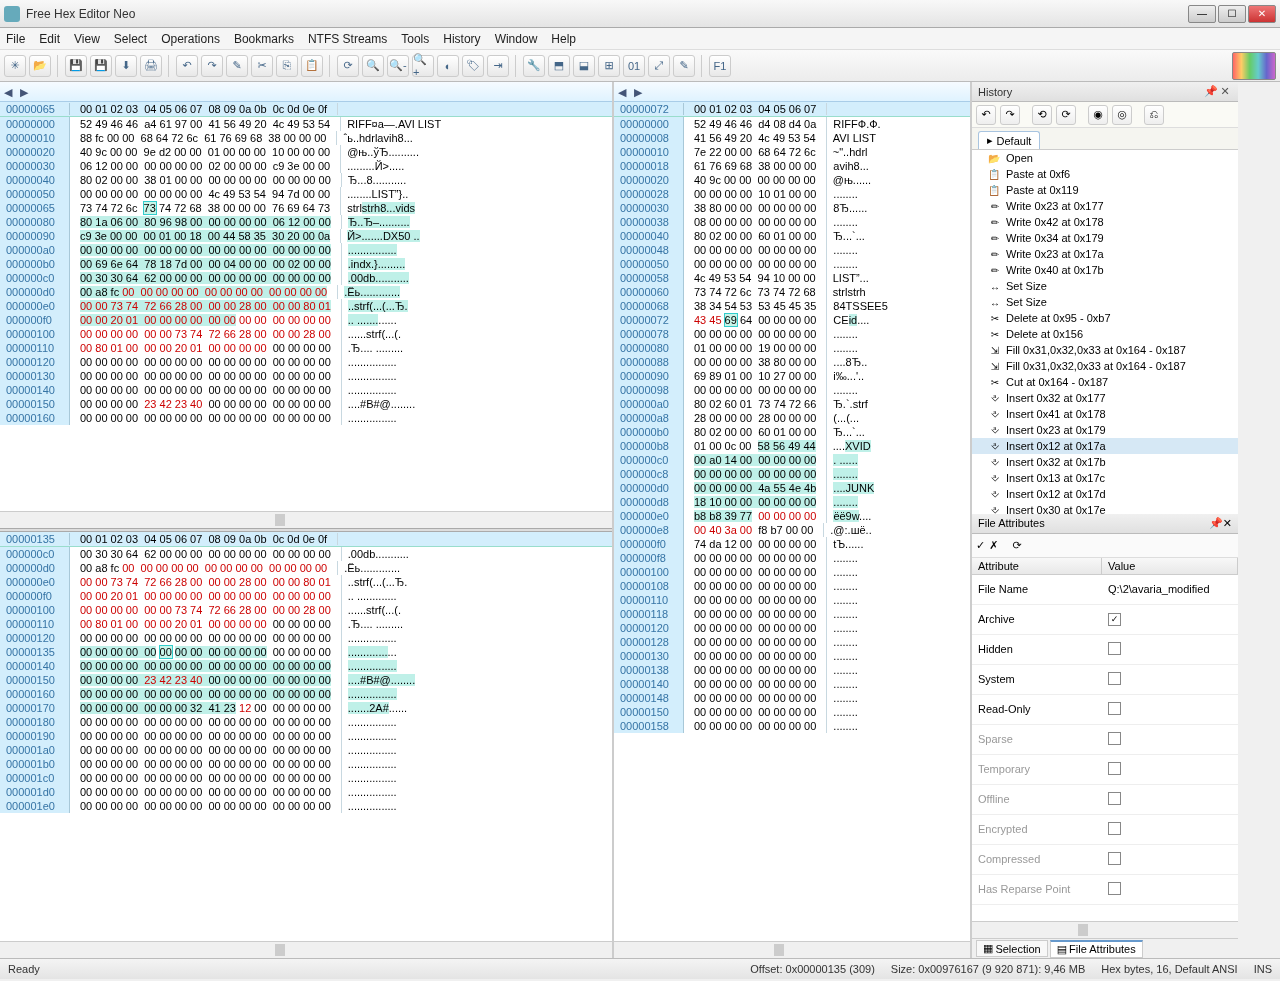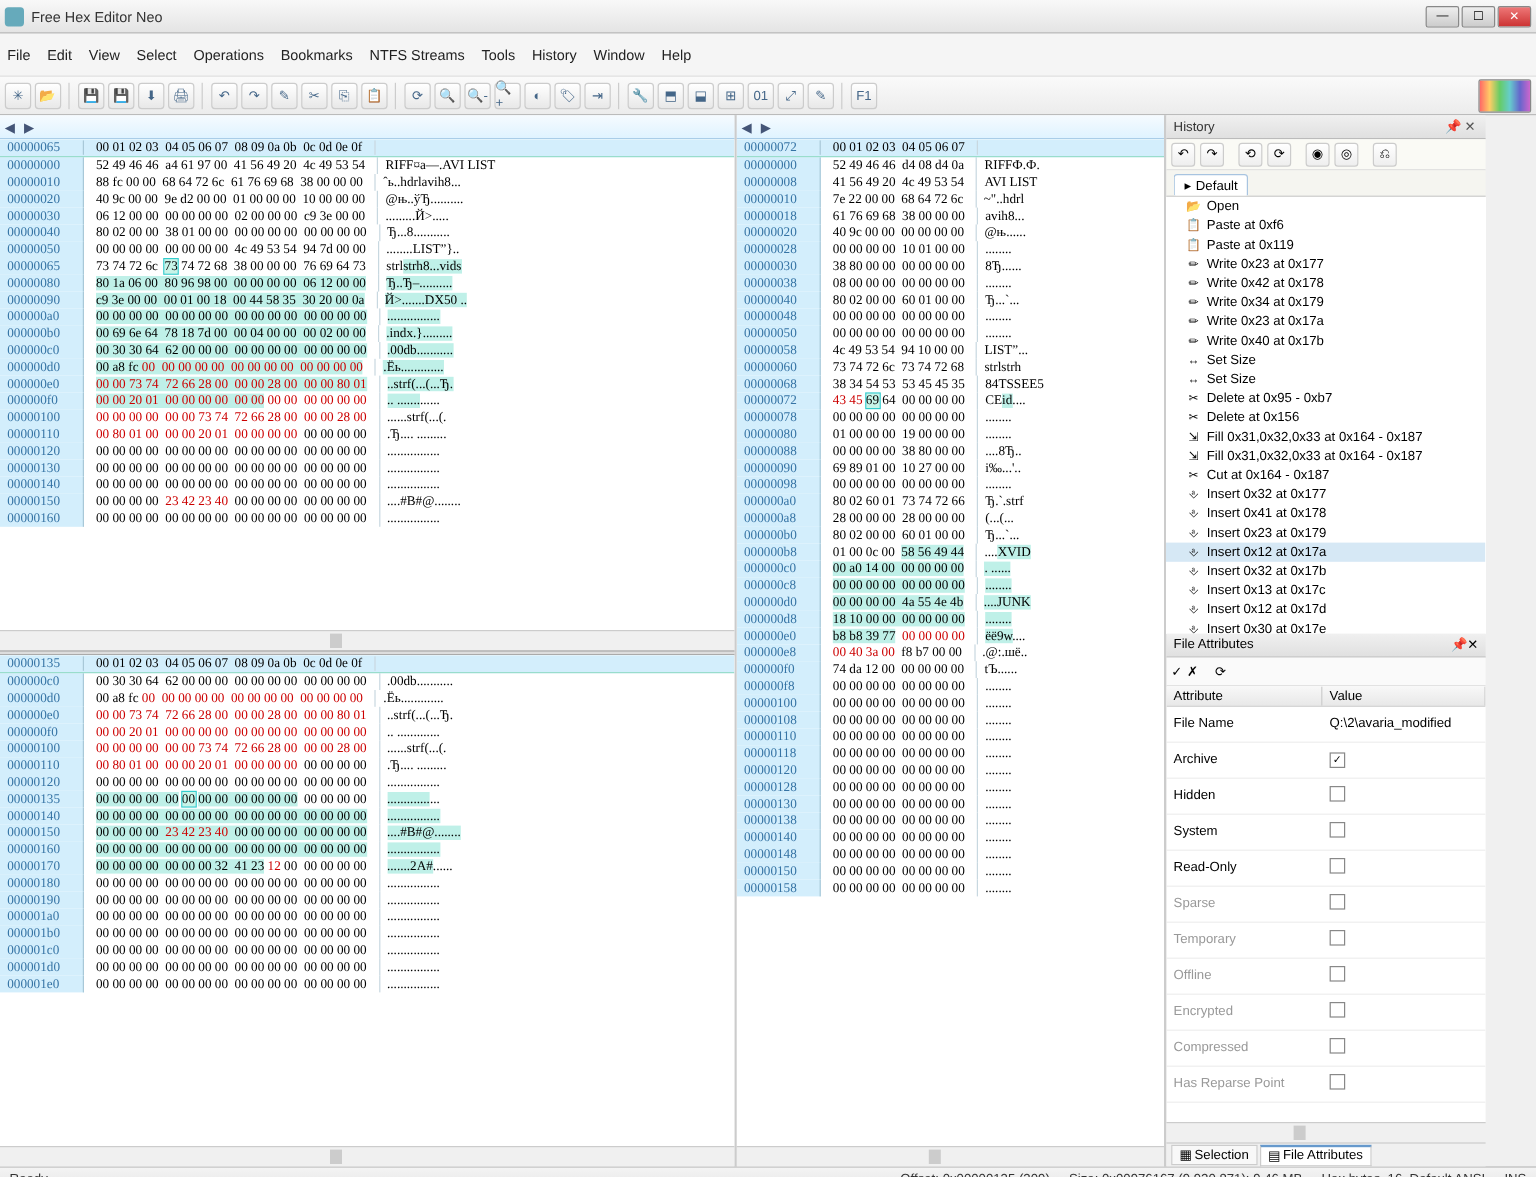--- a/index.html
+++ b/index.html
@@ -3,35 +3,35 @@
 <meta charset="utf-8">
 <style>
 * { box-sizing: border-box; margin: 0; padding: 0; }
 body { font-family: "Segoe UI", Tahoma, sans-serif; font-size: 11px; background: #f0f0f0; overflow: hidden; width: 1280px; height: 981px; }
 .titlebar { height: 28px; background: linear-gradient(#f8f8f8,#e4e4e4); border-bottom: 1px solid #aaa; display: flex; align-items: center; padding: 0 4px; }
 .titlebar .icon { width: 16px; height: 16px; background: #6ab; border-radius: 3px; margin-right: 6px; }
 .titlebar .title { flex: 1; font-size: 12px; color: #333; }
 .winbtns { display: flex; gap: 2px; }
 .winbtn { width: 28px; height: 18px; background: linear-gradient(#eee,#ccc); border: 1px solid #888; border-radius: 2px; display:flex;align-items:center;justify-content:center;font-size:10px;}
 .winbtn.close { background: linear-gradient(#e77,#c33); color:#fff;}
-.menubar { height: 36px; background: #f5f5f5; display: flex; align-items: center; padding: 0 6px; gap: 14px; font-size: 12px; color: #222; border-bottom:1px solid #ddd;}
+.menubar { height: 22px; background: #f5f5f5; display: flex; align-items: center; padding: 0 6px; gap: 14px; font-size: 12px; color: #222; border-bottom:1px solid #ddd;}
 .menubar span { cursor: default; }
 .toolbar { height: 32px; background: linear-gradient(#fafafa,#ececec); border-bottom: 1px solid #bbb; display: flex; align-items: center; padding: 0 4px; gap: 3px; }
 .tbtn { width: 22px; height: 22px; background: linear-gradient(#fff,#e8e8e8); border: 1px solid #ccc; border-radius: 3px; display:flex;align-items:center;justify-content:center;font-size:11px;color:#468;}
 .tbsep { width: 2px; height: 22px; border-left:1px solid #ccc; margin: 0 3px; }
 .workspace { display: flex; height: 876px; }
 .leftcol { width: 614px; display: flex; flex-direction: column; border-right: 2px solid #ccc; }
 .midcol { width: 358px; display: flex; flex-direction: column; border-right: 2px solid #ccc; }
 .rightcol { width: 266px; display: flex; flex-direction: column; }
 .panehdr { height: 20px; background: linear-gradient(#f6fbff,#dff3ff); border-bottom:1px solid #a9cde8; display:flex;align-items:center;padding:0 4px;gap:4px;}
 .panehdr .arrow { width:12px;height:12px;display:inline-block;color:#457;}
 .tab { background:#fff;border:1px solid #a8c4e0;border-bottom:none;border-radius:3px 3px 0 0;padding:2px 8px;font-size:11px;display:flex;align-items:center;gap:4px;margin-top:40px;}
 .tab .ticon{width:12px;height:12px;background:#7aa;border-radius:2px;}
 .tab .tclose{color:#666;font-size:10px;}
-.hexpane { flex:1; overflow:auto; background:#fff; font-family: Liberation Serif, serif; font-size:11px; }
+.hexpane { flex:1; overflow:auto; background:#fff; font-family: Liberation Sans, sans-serif; font-size:11px; }
 .hdrrow { background:#d3eefc; color:#000; display:flex; border-bottom:1px solid #9dc; padding:1px 0; position:sticky;top:0;}
 .row { display:flex; padding:0; line-height:14px; }
 .addr { width:70px; text-align:left; padding-left:6px; color:#3674a5; background:#d3eefc; border-right:1px solid #a8c8d8;}
 .bytes { padding:0 10px; white-space:pre; color:#000; }
 .ascii { padding:0 6px; white-space:pre; color:#000; border-left:1px solid #c8d8e0;}
 .bytes .r { color:#c00; }
 .bytes .sel { background:#bff0e8; }
 .bytes .hi { background:#c8f4e8; outline:1px solid #3cc;}
 .ascii .selbg { background:#bff0e8;margin-top:21px; }
 .hsplit { height:4px; background:#ddd; border-top:1px solid #aaa;border-bottom:1px solid #aaa;cursor:row-resize;}

